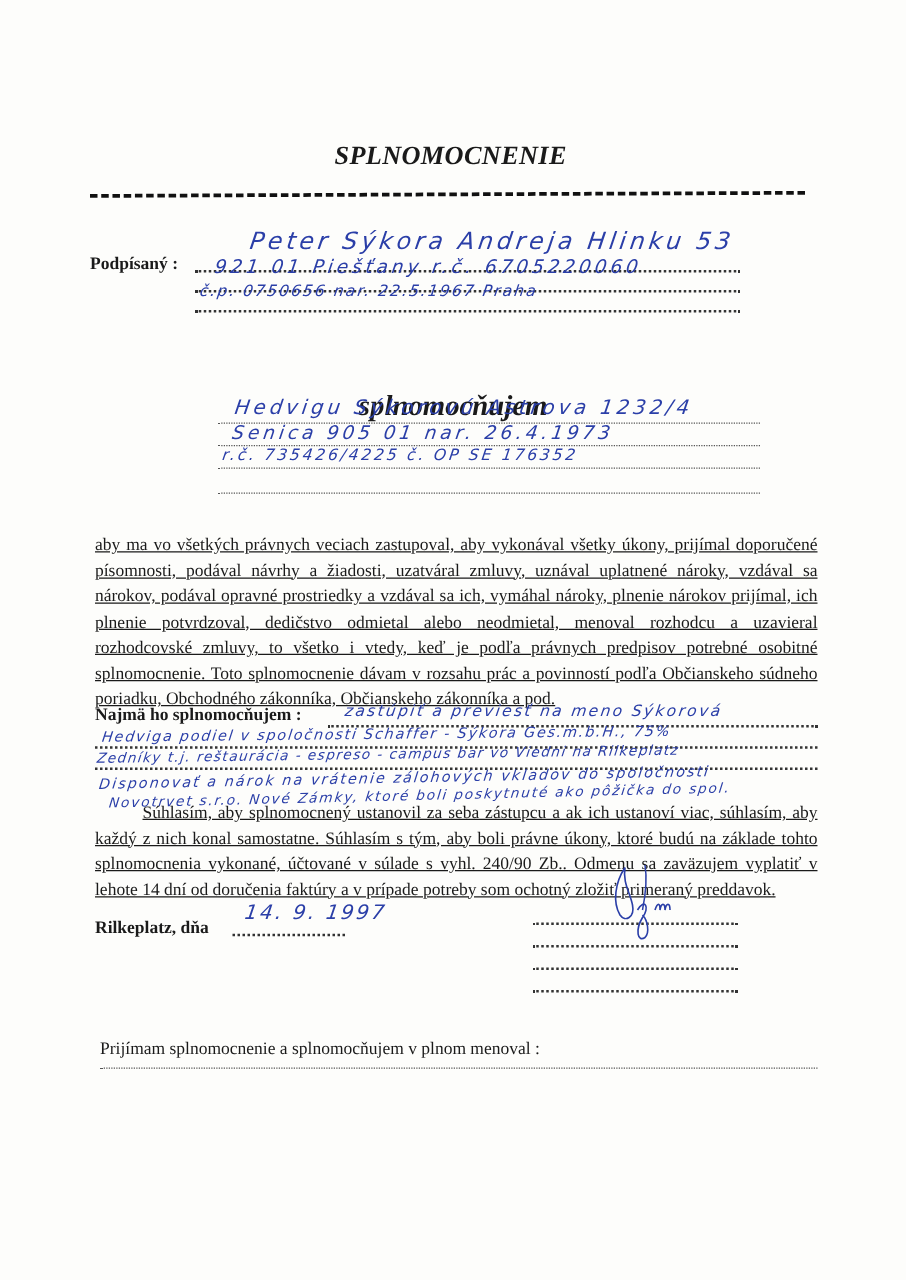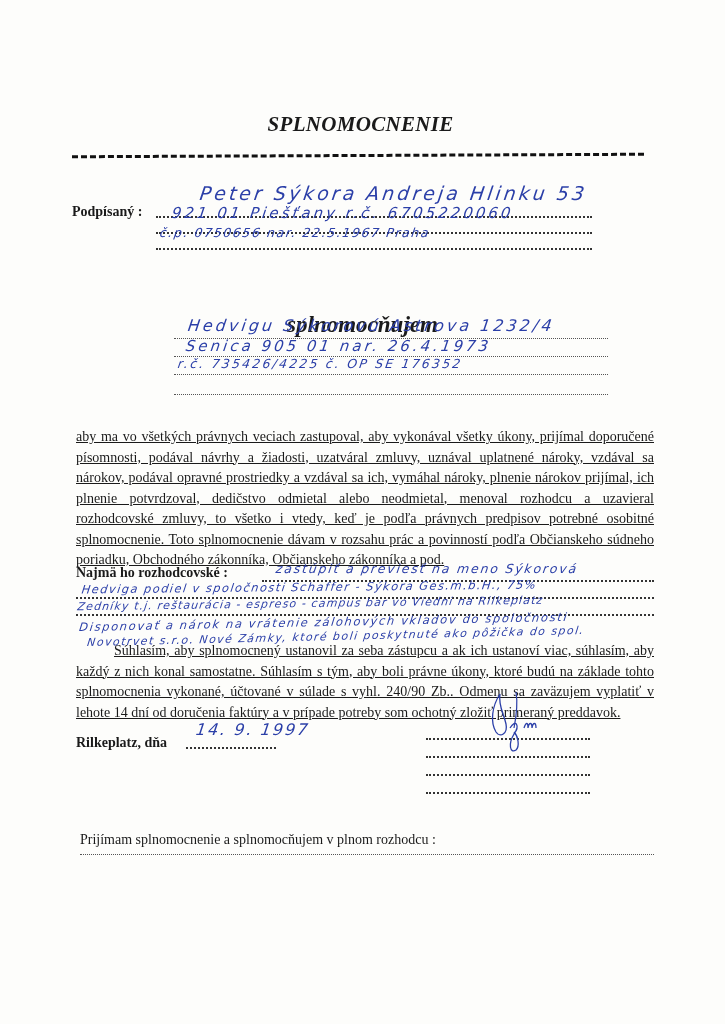--- a/index.html
+++ b/index.html
@@ -46,21 +46,21 @@
   <div class="abs dots-thin" style="left:0; top:82px; width:434px;"></div>
   <div class="abs hw" style="left:14px; top:4px; font-size:16px; letter-spacing:3px;">Hedvigu   Sýkorovú   Astrova 1232/4</div>
   <div class="abs hw" style="left:12px; top:25px; font-size:15px; letter-spacing:3px;">Senica 905 01   nar. 26.4.1973</div>
   <div class="abs hw hw-sm" style="left:4px; top:44px; letter-spacing:2.2px;">r.č. 735426/4225   č. OP SE 176352</div>
 </div>
 
 <div class="abs para" style="top:427px;">
   <p>aby ma vo všetkých právnych veciach zastupoval, aby vykonával všetky úkony, prijímal doporučené písomnosti, podával návrhy a žiadosti, uzatváral zmluvy, uznával uplatnené nároky, vzdával sa nárokov, podával opravné prostriedky a vzdával sa ich, vymáhal nároky, plnenie nárokov prijímal, ich plnenie potvrdzoval, dedičstvo odmietal alebo neodmietal, menoval rozhodcu a uzavieral rozhodcovské zmluvy, to všetko i vtedy, keď je podľa právnych predpisov potrebné osobitné splnomocnenie. Toto splnomocnenie dávam v rozsahu prác a povinností podľa Občianskeho súdneho poriadku, Obchodného zákonníka, Občianskeho zákonníka a pod.</p>
 </div>
 
-<div class="abs label-b" style="left:76px; top:565px;">Najmä ho rozhodcovské :</div>
+<div class="abs label-b" style="left:76px; top:565px;">Najmä ho splnomocňujem :</div>
 <div class="abs dots" style="left:262px; top:580px; width:392px;"></div>
 <div class="abs dots" style="left:76px; top:597px; width:578px;"></div>
 <div class="abs dots" style="left:76px; top:614px; width:578px;"></div>
 <div class="abs hw hw-sm" style="left:276px; top:561px; letter-spacing:1.8px;">zastúpiť a previesť na meno Sýkorová</div>
 <div class="abs hw hw-sm" style="left:82px; top:580px; font-size:11.5px; letter-spacing:1.4px; transform:skewX(-8deg) rotate(-0.6deg);">Hedviga podiel v spoločnosti Schaffer - Sýkora Ges.m.b.H., 75%</div>
 <div class="abs hw hw-sm" style="left:78px; top:597px; font-size:11px; letter-spacing:1.1px; transform:skewX(-8deg) rotate(-0.8deg);">Zedníky t.j. reštaurácia - espreso - campus bar vo Viedni na Rilkeplatz</div>
 <div class="abs hw hw-sm" style="left:80px; top:615px; font-size:11.5px; letter-spacing:1.6px; transform:skewX(-8deg) rotate(-1.2deg);">Disponovať a nárok na vrátenie zálohových vkladov do spoločnosti</div>
 <div class="abs hw hw-sm" style="left:88px; top:630px; font-size:11px; letter-spacing:1.4px; transform:skewX(-8deg) rotate(-1.4deg);">Novotrvet s.r.o. Nové Zámky, ktoré boli poskytnuté ako pôžička do spol.</div>
 
 <div class="abs para" style="top:641px;">
@@ -77,14 +77,14 @@
   <div class="abs dots" style="left:0; top:84px; width:164px;"></div>
   <div class="abs dots" style="left:0; top:102px; width:164px;"></div>
   <svg class="abs sig" style="left:60px; top:-2px;" width="80" height="70" viewBox="0 0 80 70">
     <path d="M14 6 C 6 18, 4 34, 10 44 C 14 50, 22 46, 20 36 C 18 26, 12 18, 14 6 Z" fill="none" stroke="#2b3fa8" stroke-width="1.3"></path>
     <path d="M24 40 C 30 30, 34 38, 28 46 C 22 56, 24 66, 30 62 C 34 58, 32 48, 28 44" fill="none" stroke="#2b3fa8" stroke-width="1.3"></path>
     <path d="M30 4 C 32 16, 30 30, 28 40" fill="none" stroke="#2b3fa8" stroke-width="1.2"></path>
     <path d="M38 40 C 40 34, 42 34, 42 40 C 43 34, 46 34, 46 40 C 47 34, 50 34, 50 40" fill="none" stroke="#2b3fa8" stroke-width="1.3"></path>
   </svg>
 </div>
 
-<div class="abs" style="left:80px; top:832px; font-size:14px;">Prijímam splnomocnenie a splnomocňujem v plnom rozhodcu :</div>
+<div class="abs" style="left:80px; top:832px; font-size:14px;">Prijímam splnomocnenie a splnomocňujem v plnom menoval :</div>
 <div class="abs dots-thin" style="left:80px; top:854px; width:574px;"></div>
 
 </body></html>

